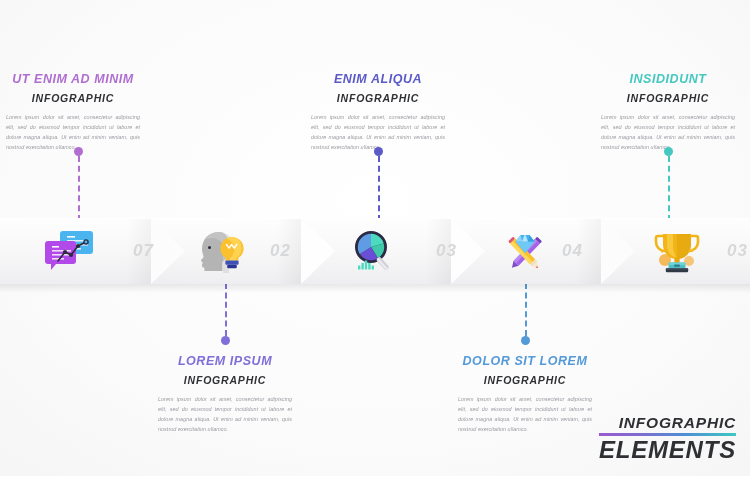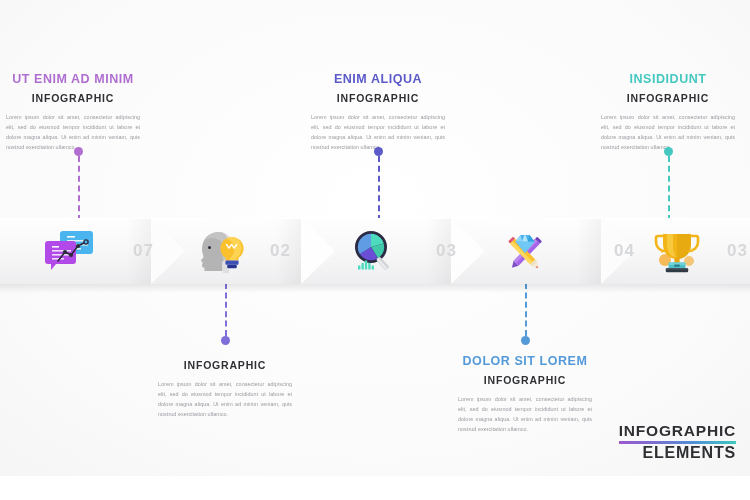--- a/index.html
+++ b/index.html
@@ -9,20 +9,21 @@
     overflow: hidden;
     font-family: "Liberation Sans", sans-serif;
   }
 
   #stage {
     position: relative;
     width: 750px; height: 476px;
     background:
       radial-gradient(ellipse 900px 620px at 50% 42%, #ffffff 0%, #fbfbfc 38%, #f3f3f4 72%, #ebebec 100%);
     overflow: hidden;
+    font-style: italic;
   }
 
   
   .block {
     position: absolute;
     width: 170px;
     text-align: center;
   }
   .block .title {
     font-size: 12.5px;
@@ -145,21 +146,21 @@
   #logo .l1 {
     font-size: 15.5px; font-weight: bold; letter-spacing: 0.8px; color: #2f3033;
     line-height: 1.05;
   }
   #logo .bar {
     height: 3px; width: 100%;
     margin: 2px 0 1px 0;
     background: linear-gradient(90deg,#9b59d0 0%,#7b6fd0 32%,#4f8ed6 62%,#3fc8c0 100%);
   }
   #logo .l2 {
-    font-size: 16px; font-weight: bold; letter-spacing: 0.8px; color: #2f3033;
+    font-size: 24px; font-weight: bold; letter-spacing: 0.8px; color: #2f3033;
     line-height: 1.05;
   }
 </style>
 </head>
 <body>
 
 <div id="stage">
 
   <div class="block" style="left:-12px; top:72px;">
     <div class="title" style="color:#b06fd0">UT ENIM AD MINIM</div>
@@ -173,20 +174,21 @@
     <div class="body">Lorem ipsum dolor sit amet, consectetur adipiscing elit, sed do eiusmod tempor incididunt ut labore et dolore magna aliqua. Ut enim ad minim veniam, quis nostrud exercitation ullamco.</div>
   </div>
 
   <div class="block" style="left:583px; top:72px;">
     <div class="title" style="color:#45c8c0">INSIDIDUNT</div>
     <div class="sub">INFOGRAPHIC</div>
     <div class="body">Lorem ipsum dolor sit amet, consectetur adipiscing elit, sed do eiusmod tempor incididunt ut labore et dolore magna aliqua. Ut enim ad minim veniam, quis nostrud exercitation ullamco.</div>
   </div>
 
   <div class="block" style="left:140px; top:354px;">
+    <div class="title" style="color:#7f6fd8">LOREM IPSUM</div>
     <div class="sub">INFOGRAPHIC</div>
     <div class="body">Lorem ipsum dolor sit amet, consectetur adipiscing elit, sed do eiusmod tempor incididunt ut labore et dolore magna aliqua. Ut enim ad minim veniam, quis nostrud exercitation ullamco.</div>
   </div>
 
   <div class="block" style="left:440px; top:354px;">
     <div class="title" style="color:#559ad8">DOLOR SIT LOREM</div>
     <div class="sub">INFOGRAPHIC</div>
     <div class="body">Lorem ipsum dolor sit amet, consectetur adipiscing elit, sed do eiusmod tempor incididunt ut labore et dolore magna aliqua. Ut enim ad minim veniam, quis nostrud exercitation ullamco.</div>
   </div>
 
@@ -243,21 +245,21 @@
       <div class="body-fill"></div>
       <div class="notch"></div>
     </div>
     <div class="top-hl"></div>
     <div class="shadow-strip"></div>
   </div>
 
   <div class="num" style="left:133px;">07</div>
   <div class="num" style="left:270px;">02</div>
   <div class="num" style="left:436px;">03</div>
-  <div class="num" style="left:614px;">04</div>
+  <div class="num" style="left:562px;">04</div>
   <div class="num" style="left:727px;">03</div>
 
   <div class="icon-wrap" style="left:40px;">
     <svg width="52" height="46" viewBox="0 0 52 46">
       <path d="M20 3 h27 a3 3 0 0 1 3 3 v17 a3 3 0 0 1 -3 3 h-20 l-6 6 v-6 h-1 a3 3 0 0 1 -3 -3 v-17 a3 3 0 0 1 3 -3 z" fill="#4ab4ee"></path>
       <rect x="24" y="8" width="8" height="1.6" fill="#ffffff" opacity="0.95"></rect>
       <rect x="24" y="12" width="21" height="1.6" fill="#ffffff" opacity="0.8"></rect>
       <rect x="24" y="16" width="21" height="1.6" fill="#ffffff" opacity="0.8"></rect>
       <rect x="24" y="20" width="14" height="1.6" fill="#ffffff" opacity="0.8"></rect>
       <path d="M5 13 h25 a3 3 0 0 1 3 3 v17 a3 3 0 0 1 -3 3 h-17 l-5 6 v-6 h-3 a3 3 0 0 1 -3 -3 v-17 a3 3 0 0 1 3 -3 z" fill="#b14ae8"></path>

